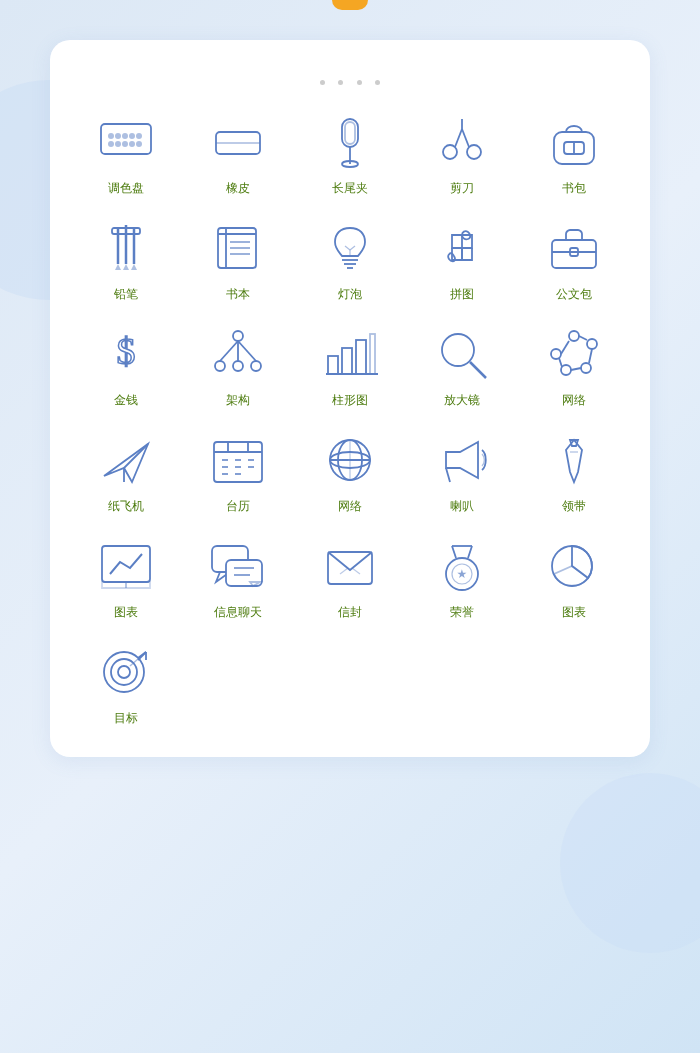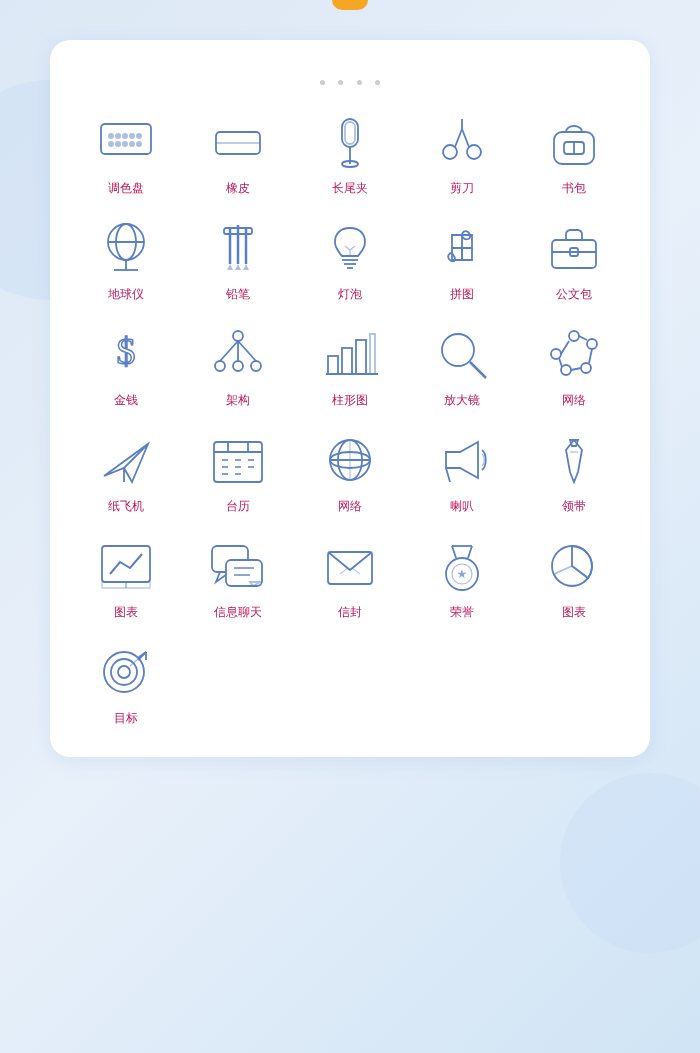--- a/index.html
+++ b/index.html
@@ -104,21 +104,21 @@
     .icon-box {
       width: 70px;
       height: 65px;
       display: flex;
       align-items: center;
       justify-content: center;
     }
 
     .icon-label {
       font-size: 12px;
-      color: #be185d;
+      color: #4d7c0f;
       text-align: center;
     }
 
     svg {
       overflow: visible;
     }
   </style>
 </head>
 <body>
 
@@ -194,42 +194,43 @@
         <path d="M22 18 C22 10 38 10 38 18" fill="none" stroke="#5b7fc4" stroke-width="1.8"></path>
         <rect x="20" y="28" width="20" height="12" rx="3" fill="none" stroke="#5b7fc4" stroke-width="1.8"></rect>
         <line x1="30" y1="28" x2="30" y2="40" stroke="#5b7fc4" stroke-width="1.8"></line>
       </svg>
         </div>
         <div class="icon-label">书包</div>
       </div>
       <div class="icon-item">
         <div class="icon-box">
           <svg width="60" height="55" viewBox="0 0 60 55">
-        <circle cx="30" cy="22" r="18" fill="none" stroke="#5b7fc4" stroke-width="1.8"></circle>
-        <ellipse cx="30" cy="22" rx="10" ry="18" fill="none" stroke="#5b7fc4" stroke-width="1.8"></ellipse>
-        <line x1="12" y1="22" x2="48" y2="22" stroke="#5b7fc4" stroke-width="1.8"></line>
-        <line x1="30" y1="40" x2="30" y2="50" stroke="#5b7fc4" stroke-width="1.8"></line>
-        <line x1="18" y1="50" x2="42" y2="50" stroke="#5b7fc4" stroke-width="1.8"></line>
-      </svg>
-        </div>
-        <div class="icon-label">地球仪</div>
-      </div>
-      <div class="icon-item">
-        <div class="icon-box">
-          <svg width="60" height="55" viewBox="0 0 60 55">
         <line x1="22" y1="8" x2="22" y2="44" stroke="#5b7fc4" stroke-width="2.5"></line>
         <line x1="30" y1="5" x2="30" y2="44" stroke="#5b7fc4" stroke-width="2.5"></line>
         <line x1="38" y1="8" x2="38" y2="44" stroke="#5b7fc4" stroke-width="2.5"></line>
         <polygon points="22,44 19,50 25,50" fill="#5b7fc4" opacity="0.5"></polygon>
         <polygon points="30,44 27,50 33,50" fill="#5b7fc4" opacity="0.5"></polygon>
         <polygon points="38,44 35,50 41,50" fill="#5b7fc4" opacity="0.5"></polygon>
         <rect x="16" y="8" width="28" height="6" rx="2" fill="none" stroke="#5b7fc4" stroke-width="1.8"></rect>
       </svg>
         </div>
         <div class="icon-label">铅笔</div>
+      </div>
+      <div class="icon-item">
+        <div class="icon-box">
+          <svg width="60" height="55" viewBox="0 0 60 55">
+        <rect x="10" y="8" width="38" height="40" rx="3" fill="none" stroke="#5b7fc4" stroke-width="1.8"></rect>
+        <line x1="10" y1="14" x2="48" y2="14" stroke="#5b7fc4" stroke-width="1.8"></line>
+        <line x1="18" y1="8" x2="18" y2="48" stroke="#5b7fc4" stroke-width="1.8"></line>
+        <line x1="22" y1="22" x2="42" y2="22" stroke="#5b7fc4" stroke-width="1.2"></line>
+        <line x1="22" y1="28" x2="42" y2="28" stroke="#5b7fc4" stroke-width="1.2"></line>
+        <line x1="22" y1="34" x2="42" y2="34" stroke="#5b7fc4" stroke-width="1.2"></line>
+      </svg>
+        </div>
+        <div class="icon-label">书本</div>
       </div>
       <div class="icon-item">
         <div class="icon-box">
           <svg width="60" height="55" viewBox="0 0 60 55">
         <path d="M30 8 C20 8 15 14 15 22 C15 29 20 33 22 36 L38 36 C40 33 45 29 45 22 C45 14 40 8 30 8 Z" fill="none" stroke="#5b7fc4" stroke-width="1.8"></path>
         <line x1="22" y1="40" x2="38" y2="40" stroke="#5b7fc4" stroke-width="1.8"></line>
         <line x1="24" y1="44" x2="36" y2="44" stroke="#5b7fc4" stroke-width="1.8"></line>
         <line x1="27" y1="48" x2="33" y2="48" stroke="#5b7fc4" stroke-width="1.8"></line>
         <line x1="30" y1="36" x2="30" y2="30" stroke="#5b7fc4" stroke-width="1.2" opacity="0.5"></line>
         <line x1="30" y1="30" x2="25" y2="26" stroke="#5b7fc4" stroke-width="1.2" opacity="0.5"></line>

